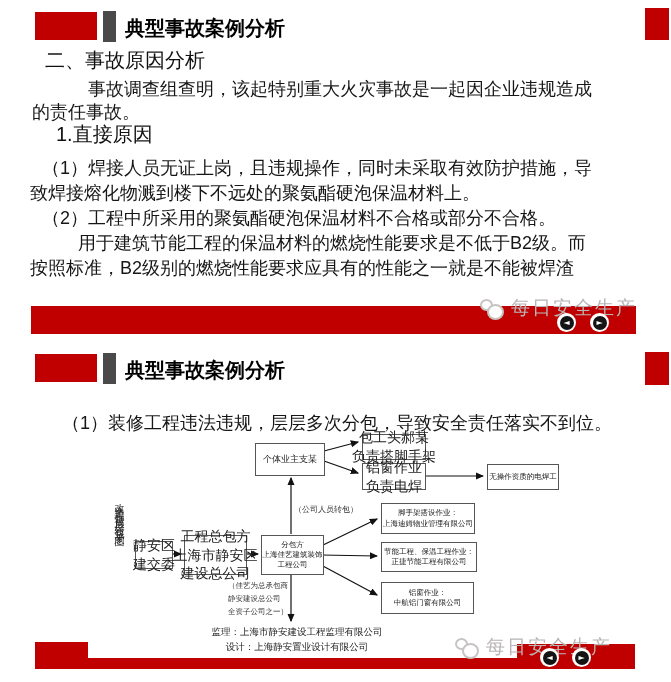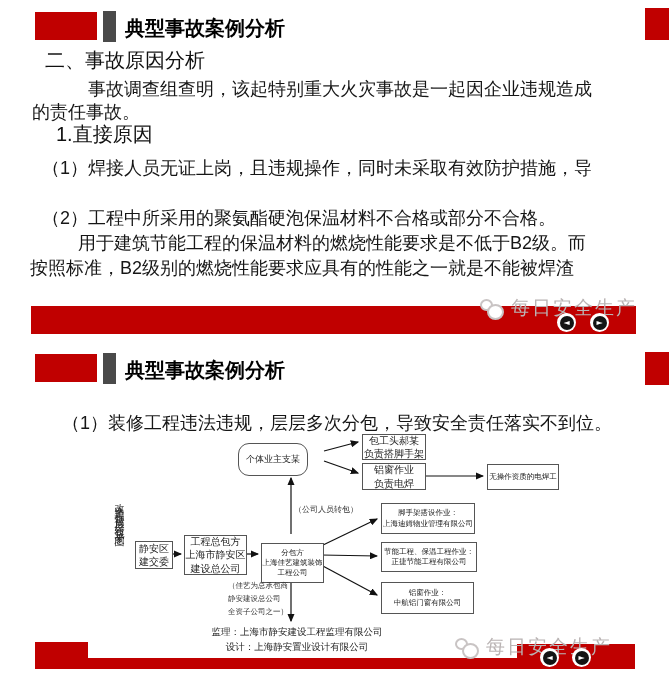--- a/index.html
+++ b/index.html
@@ -22,21 +22,21 @@
   .wm-logo i{position:absolute;border:2px solid #c9c4c4;background:#fff;border-radius:50%;display:block;}
   .wm-logo .b1{width:9px;height:8px;left:0;top:1px;}
   .wm-logo .b2{width:13px;height:12px;left:7px;top:6px;}
   
   .nav-btn{position:absolute;width:19px;height:19px;border-radius:50%;background:#fff;
            display:flex;align-items:center;justify-content:center;z-index:6;cursor:pointer;}
   .nav-btn .arrow{width:14px;height:14px;border-radius:50%;background:#141414;color:#fff;
                   font-size:8px;line-height:14px;text-align:center;font-family:"DejaVu Sans",sans-serif;}
   
   .dbox{position:absolute;border:1px solid #555;background:#fff;display:flex;flex-direction:column;
-        align-items:center;justify-content:center;text-align:center;font-size:10px;line-height:1.35;
+        align-items:center;justify-content:center;text-align:center;font-size:14px;line-height:1.35;
         color:#222;white-space:nowrap;z-index:2;}
   .dbox.small{font-size:7.5px;}
   .dbox.big{font-size:9px;}
   .dlabel{position:absolute;font-size:8px;color:#333;white-space:nowrap;z-index:2;}
   .dnote{position:absolute;font-size:7.5px;color:#333;text-align:left;line-height:13px;z-index:2;}
   .dcaption{position:absolute;font-size:9.5px;color:#222;text-align:center;white-space:nowrap;z-index:2;}
   .side-label{position:absolute;writing-mode:vertical-rl;font-size:10px;letter-spacing:3px;color:#222;z-index:2;}
   .arrow-layer{position:absolute;left:0;top:0;z-index:1;}
 </style>
 </head>
@@ -51,20 +51,21 @@
     <div class="corner-red" style="left:645px;top:8px;width:24px;height:32px;"></div>
 
     <div class="abs sec" style="left:45px;top:47px;">二、事故原因分析</div>
 
     <div class="abs body-line" style="left:88px;top:77px;">事故调查组查明，该起特别重大火灾事故是一起因企业违规造成</div>
     <div class="abs body-line" style="left:32px;top:100px;">的责任事故。</div>
 
     <div class="abs sub" style="left:56px;top:121px;">1.直接原因</div>
 
     <div class="abs body-line" style="left:42px;top:156px;">（1）焊接人员无证上岗，且违规操作，同时未采取有效防护措施，导</div>
+    <div class="abs body-line" style="left:30px;top:181px;">致焊接熔化物溅到楼下不远处的聚氨酯硬泡保温材料上。</div>
     <div class="abs body-line" style="left:42px;top:206px;">（2）工程中所采用的聚氨酯硬泡保温材料不合格或部分不合格。</div>
     <div class="abs body-line" style="left:78px;top:231px;">用于建筑节能工程的保温材料的燃烧性能要求是不低于B2级。而</div>
     <div class="abs body-line" style="left:30px;top:256px;">按照标准，B2级别的燃烧性能要求应具有的性能之一就是不能被焊渣</div>
 
     <div class="red-bar" style="left:31px;top:306px;width:605px;height:28px;"></div>
 
     <div class="wm" style="left:480px;top:295px;">
       <span class="wm-logo">
           <i class="b1"></i>
           <i class="b2"></i>
@@ -114,27 +115,27 @@
       <div>静安区</div>
       <div>建交委</div>
     </div>
 
     <div class="dbox" style="left:184px;top:187px;width:61px;height:38px;">
       <div>工程总包方</div>
       <div>上海市静安区</div>
       <div>建设总公司</div>
     </div>
 
-    <div class="dbox small" style="left:261px;top:187px;width:61px;height:38px;margin-top:8px;">
+    <div class="dbox small" style="left:261px;top:187px;width:61px;height:38px;">
       <div>分包方</div>
       <div>上海佳艺建筑装饰</div>
       <div>工程公司</div>
     </div>
 
-    <div class="dbox big" style="left:238px;top:95px;width:68px;height:31px;border-radius:11px;">
+    <div class="dbox big" style="left:255px;top:95px;width:68px;height:31px;">
       <div>个体业主支某</div>
     </div>
 
     <div class="dbox" style="left:362px;top:86px;width:62px;height:24px;">
       <div>包工头郝某</div>
       <div>负责搭脚手架</div>
     </div>
 
     <div class="dbox" style="left:362px;top:115px;width:62px;height:25px;">
       <div>铝窗作业</div>

